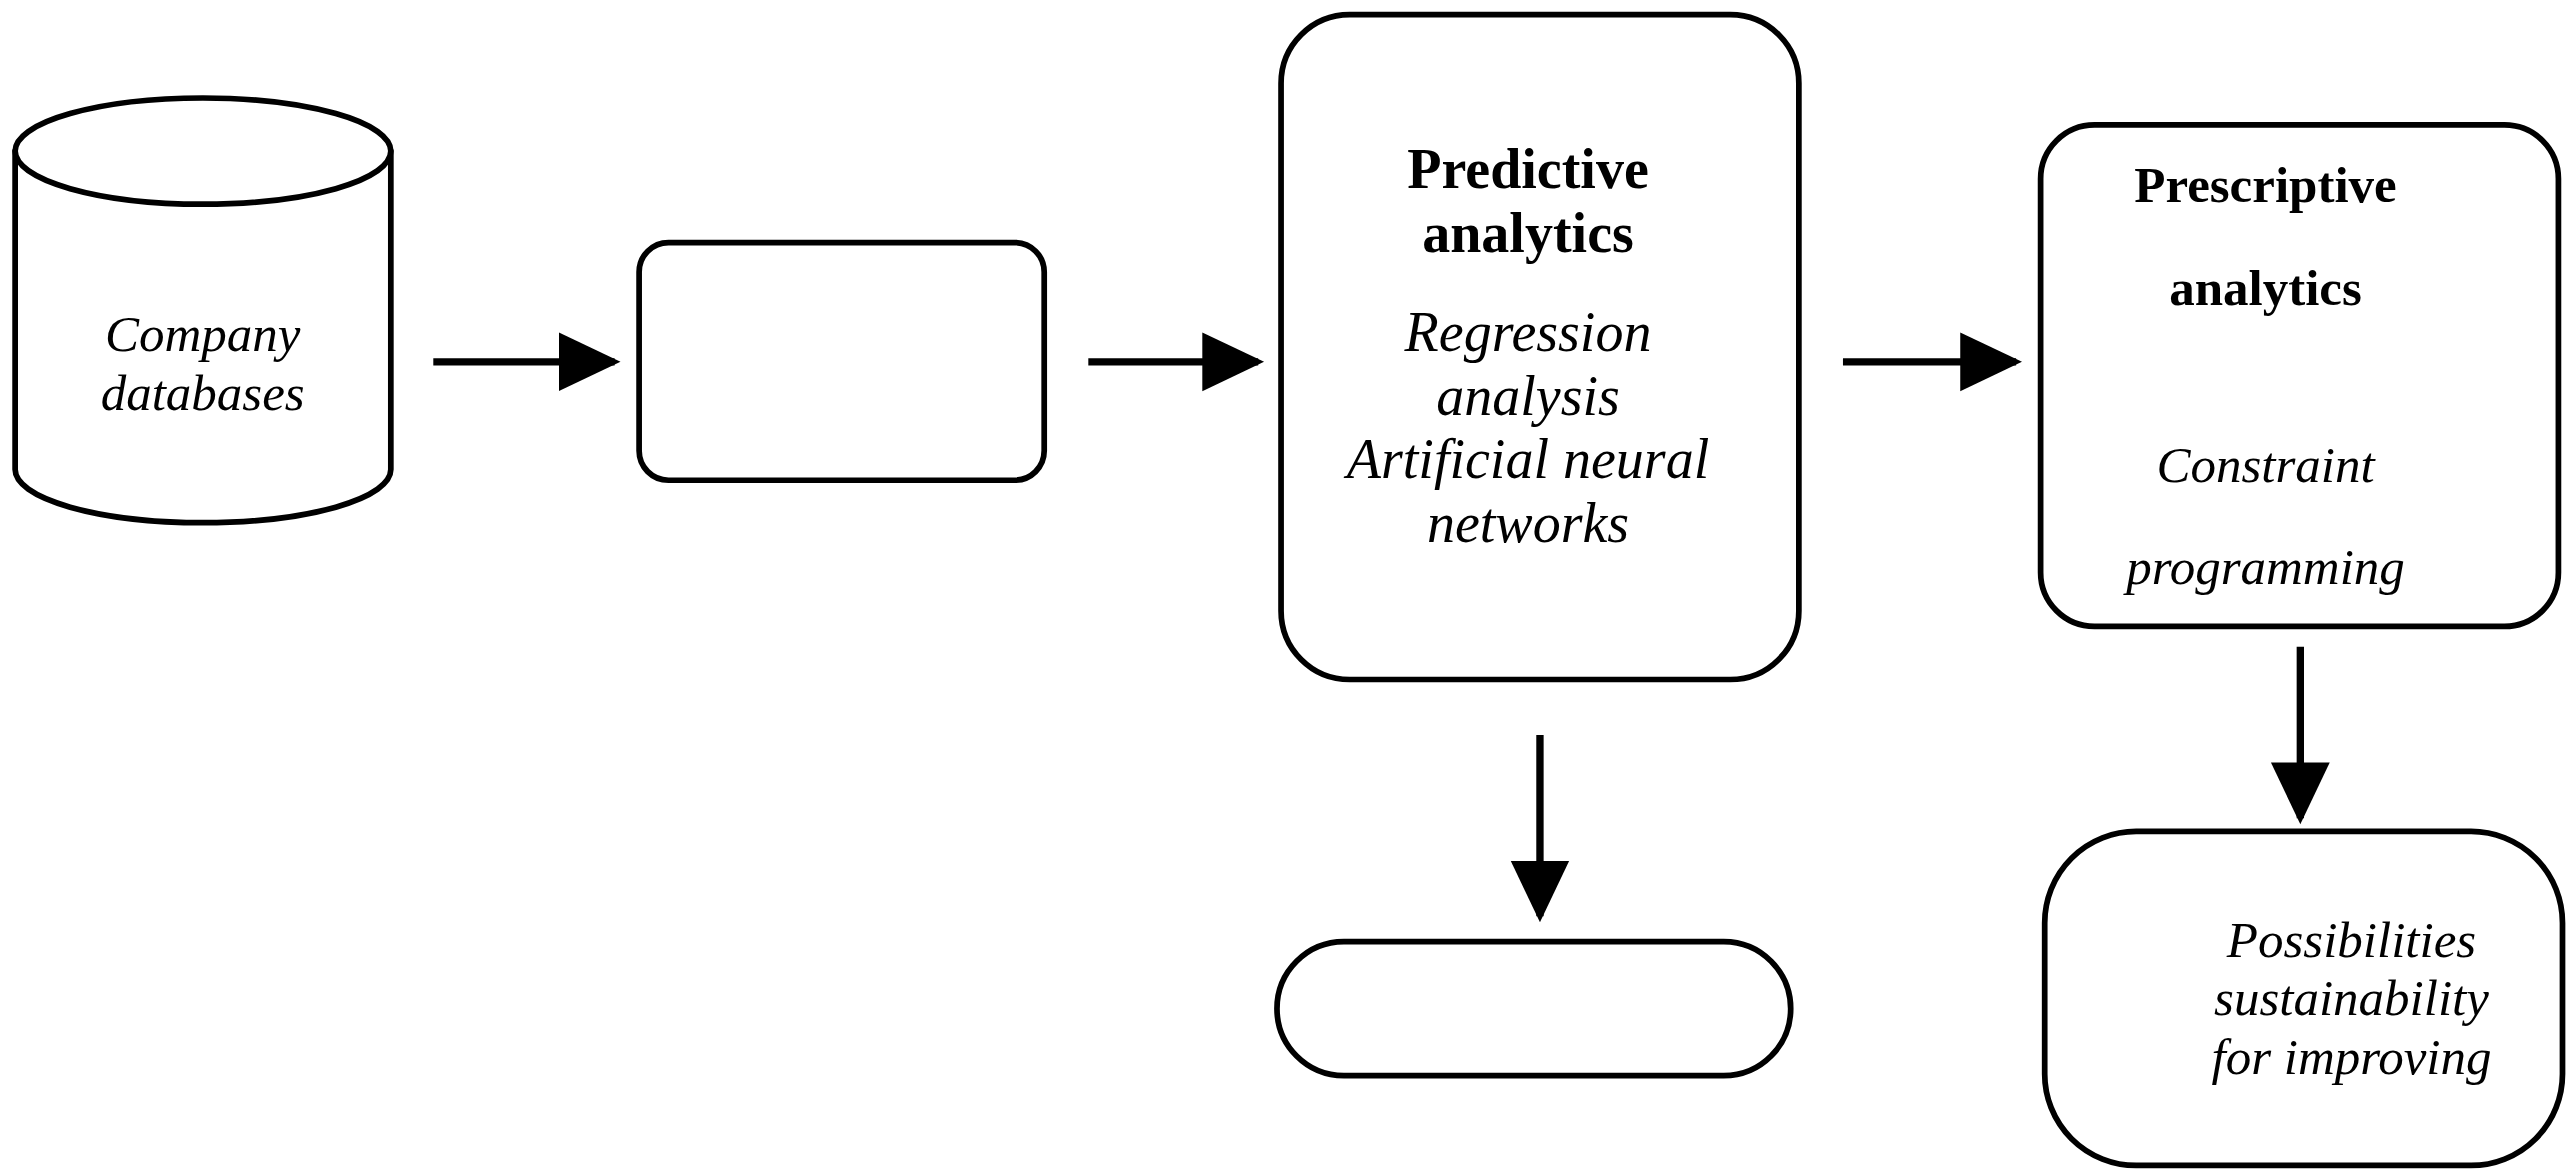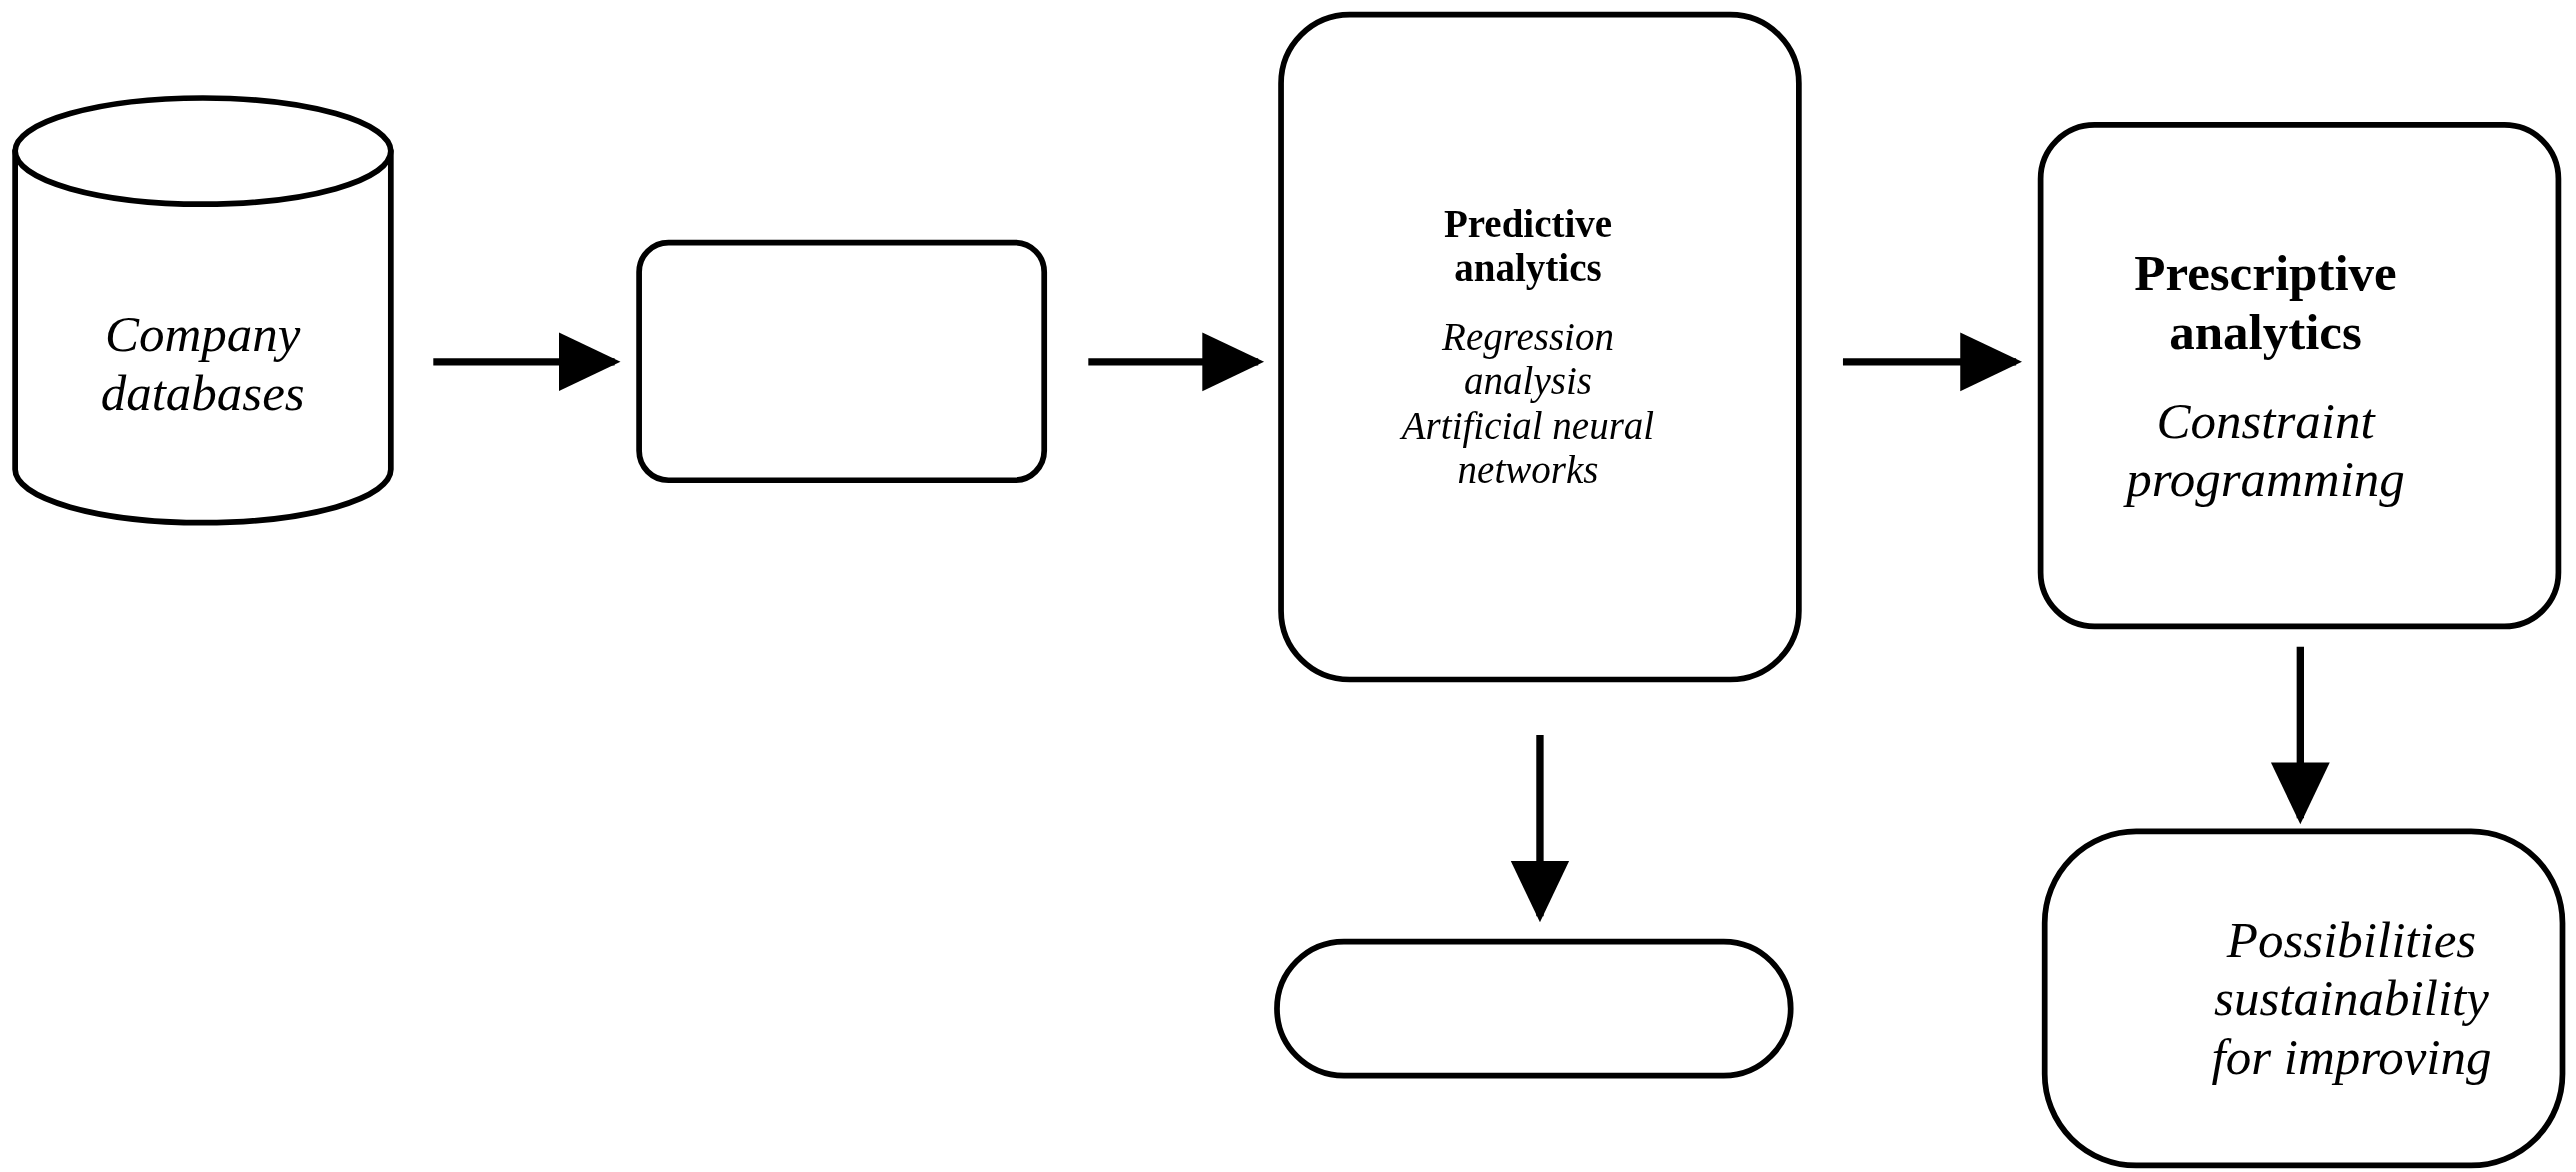--- a/index.html
+++ b/index.html
@@ -52,25 +52,26 @@
   #label-company-databases {
     left: 14.7px;  top: 204px;  width: 376px; height: 319px;
     font-size: 51px;
   }
   #label-data-collection {
     left: 637px; top: 241px;  width: 408px; height: 241px;
     font-size: 51px;
   }
   #label-predictive {
     left: 1279px; top: 12.3px;  width: 498px; height: 670px;
-    font-size: 39px;
+    font-size: 56px;
   }
   #label-prescriptive {
     left: 2038px; top: 123px; width: 455px; height: 507px;
     font-size: 51px;
+    gap: 44px;
   }
   #label-predictions {
     left: 1275px; top: 940px; width: 519px; height: 139px;
     font-size: 51px;
   }
   #label-possibilities {
     left: 2042px; top: 829px; width: 619px; height: 339px;
     font-size: 51px;
   }
 </style>

